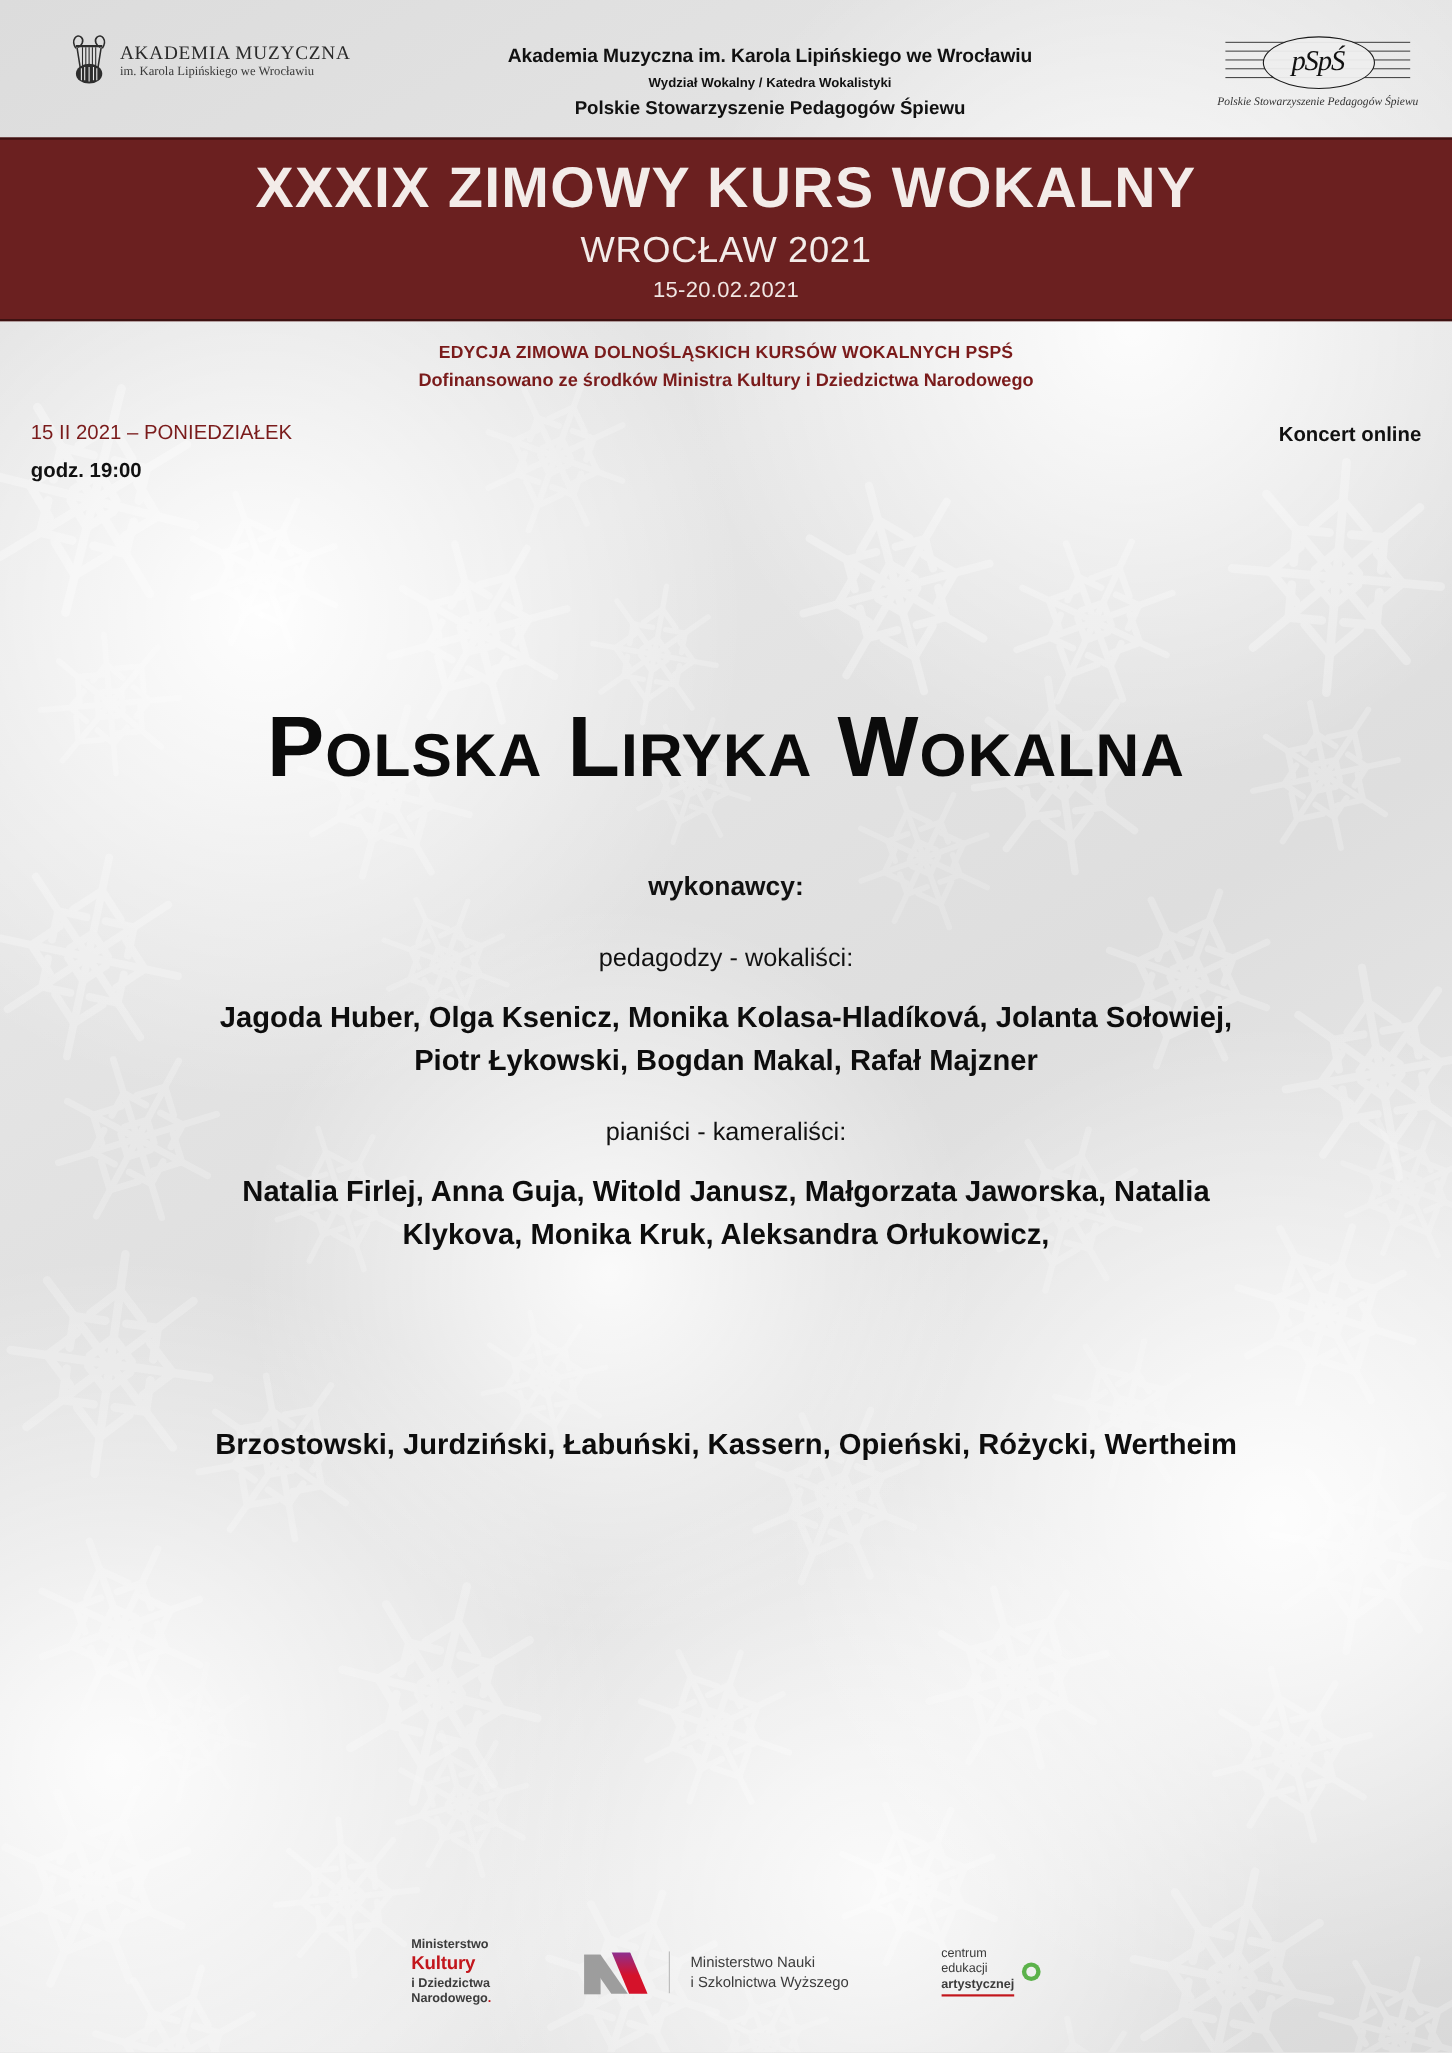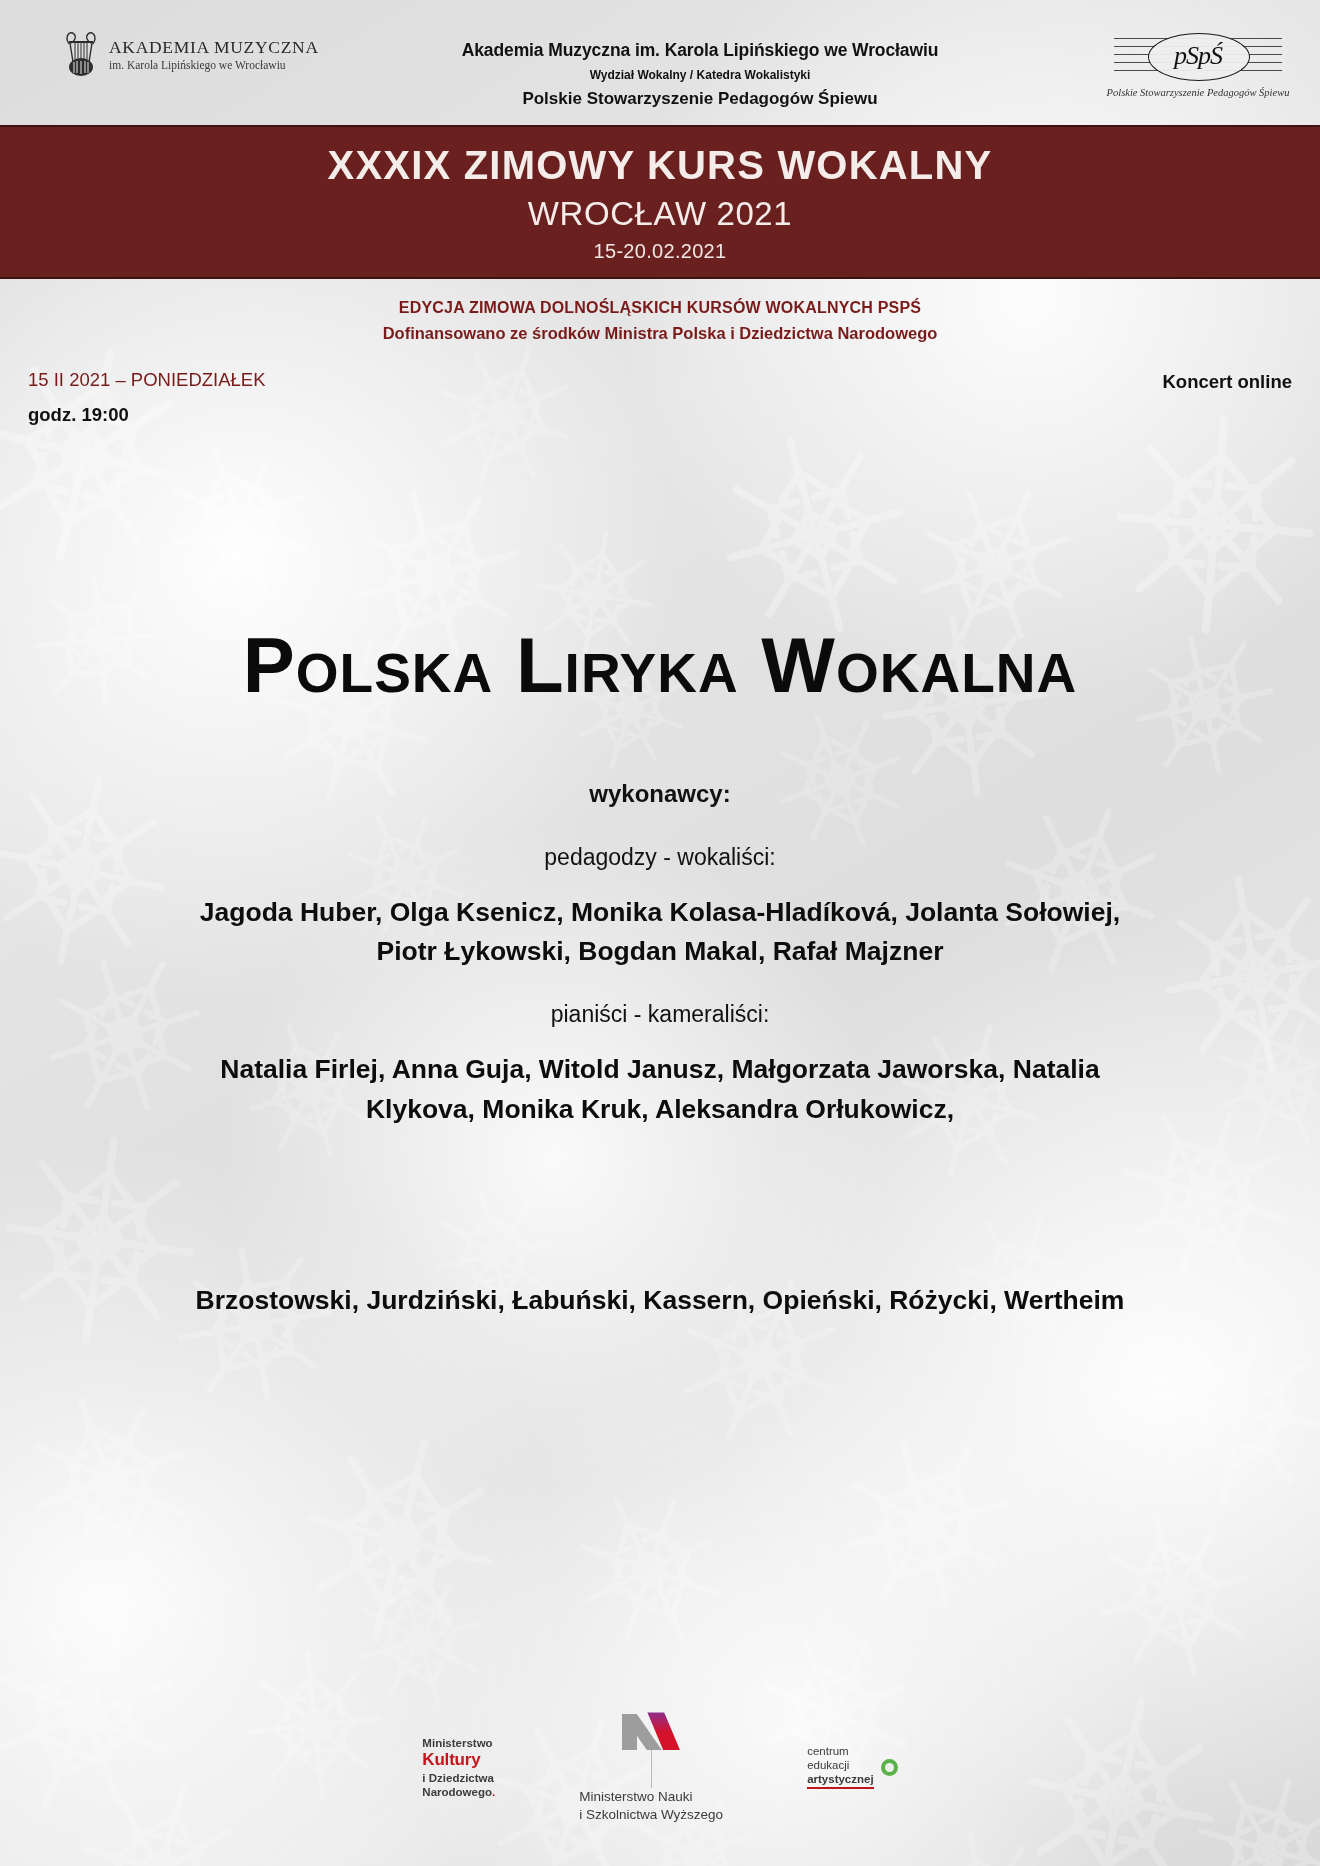--- a/index.html
+++ b/index.html
@@ -76,21 +76,21 @@
   
   .banner{
     position:relative;z-index:3;
     background:#6b2020;
     border-top:2px solid #3e1212;border-bottom:2px solid #3e1212;
     text-align:center;
     padding:16px 0 14px 0;
     margin-top:10px;
   }
   .banner .b1{
-    font-size:40px;font-weight:bold;color:#f3ece9;
+    font-size:52px;font-weight:bold;color:#f3ece9;
     letter-spacing:1.2px;line-height:1.1;
   }
   .banner .b2{
     font-size:33px;color:#f3ece9;margin-top:8px;letter-spacing:.6px;
   }
   .banner .b3{
     font-size:20px;color:#f1e7e4;margin-top:7px;letter-spacing:.3px;
   }
 
   
@@ -142,21 +142,21 @@
     position:absolute;left:0;right:0;bottom:42px;z-index:3;
     display:flex;align-items:center;justify-content:center;gap:84px;
   }
   .mkdn{line-height:1.22;font-family:"Liberation Sans", sans-serif;}
   .mkdn .r1{font-size:11.5px;font-weight:bold;color:#3c3c3c;}
   .mkdn .r2{font-size:17px;font-weight:bold;color:#c2161c;letter-spacing:-.2px;}
   .mkdn .r3{font-size:11.5px;font-weight:bold;color:#3c3c3c;}
   .mkdn .r4{font-size:11.5px;font-weight:bold;color:#3c3c3c;}
   .mkdn .r4 b{color:#c2161c;}
 
-  .mnisw{display:flex;align-items:center;gap:0;flex-direction:column;}
+  .mnisw{display:flex;align-items:center;gap:19px;}
   .mnisw .glyph{width:58px;height:40px;position:relative;}
   .mnisw .bar-grey{
     position:absolute;left:0;top:4px;width:15px;height:36px;background:#9d9d9d;
   }
   .mnisw .bar-grey2{
     position:absolute;left:0;top:4px;width:40px;height:36px;
     background:#9d9d9d;
     clip-path:polygon(0 0,15px 0,40px 36px,25px 36px);
   }
   .mnisw .slash{
@@ -776,21 +776,21 @@
   </div>
 
   <div class="banner">
     <div class="b1">XXXIX ZIMOWY KURS WOKALNY</div>
     <div class="b2">WROCŁAW 2021</div>
     <div class="b3">15-20.02.2021</div>
   </div>
 
   <div class="sub">
     <div class="s1">EDYCJA ZIMOWA DOLNOŚLĄSKICH KURSÓW WOKALNYCH PSPŚ</div>
-    <div class="s2">Dofinansowano ze środków Ministra Polska i Dziedzictwa Narodowego</div>
+    <div class="s2">Dofinansowano ze środków Ministra Kultury i Dziedzictwa Narodowego</div>
   </div>
 
   <div class="meta">
     <div class="left">
       <div class="m1">15 II 2021 – PONIEDZIAŁEK</div>
       <div class="m2">godz. 19:00</div>
     </div>
     <div class="right">Koncert online</div>
   </div>
 

